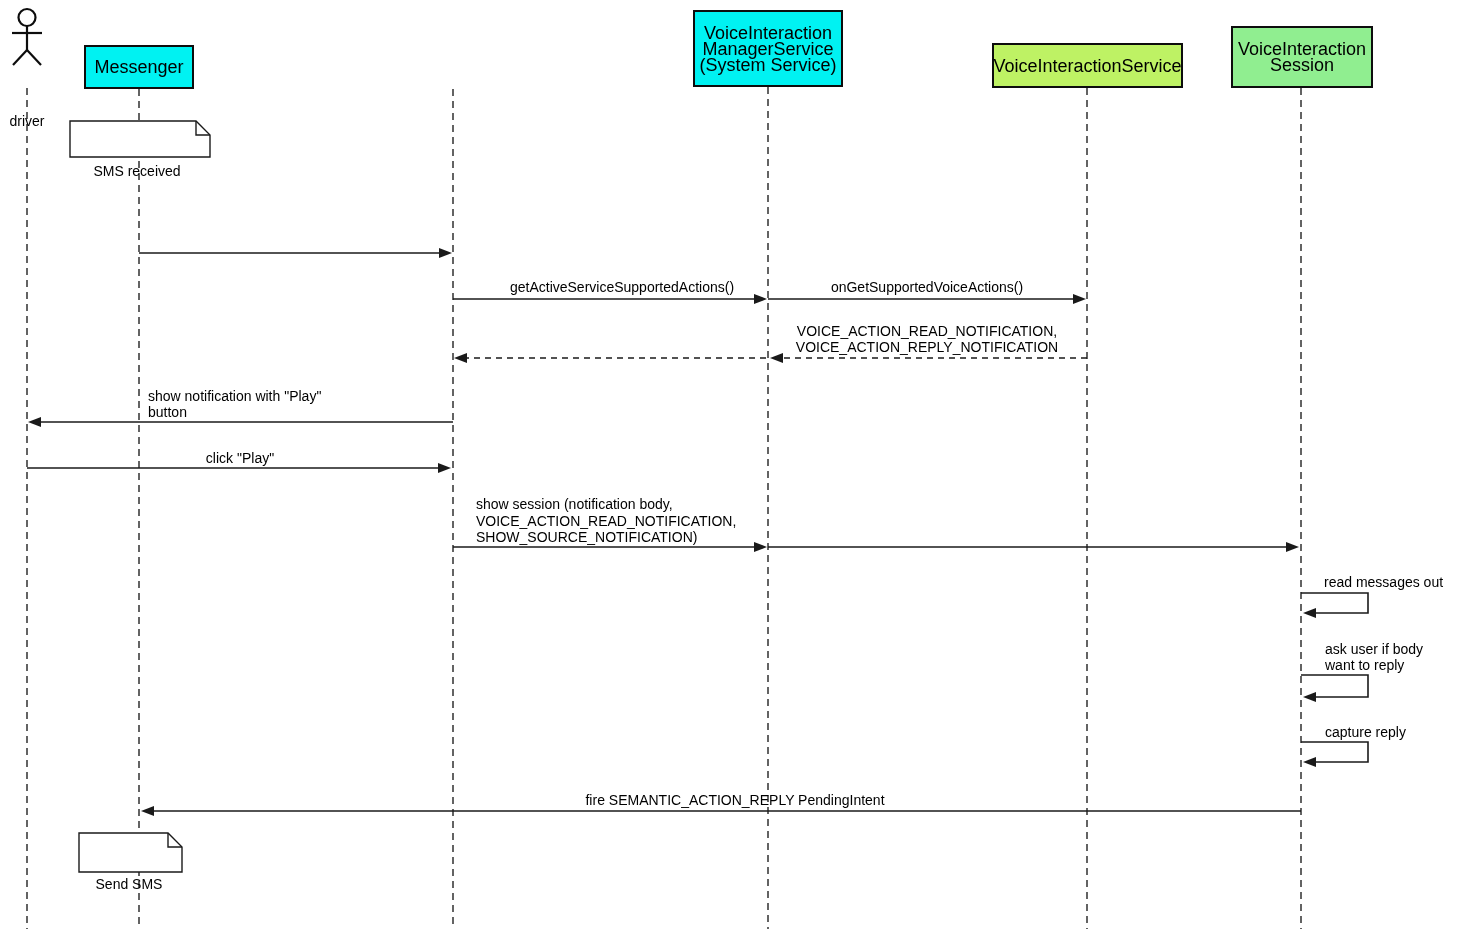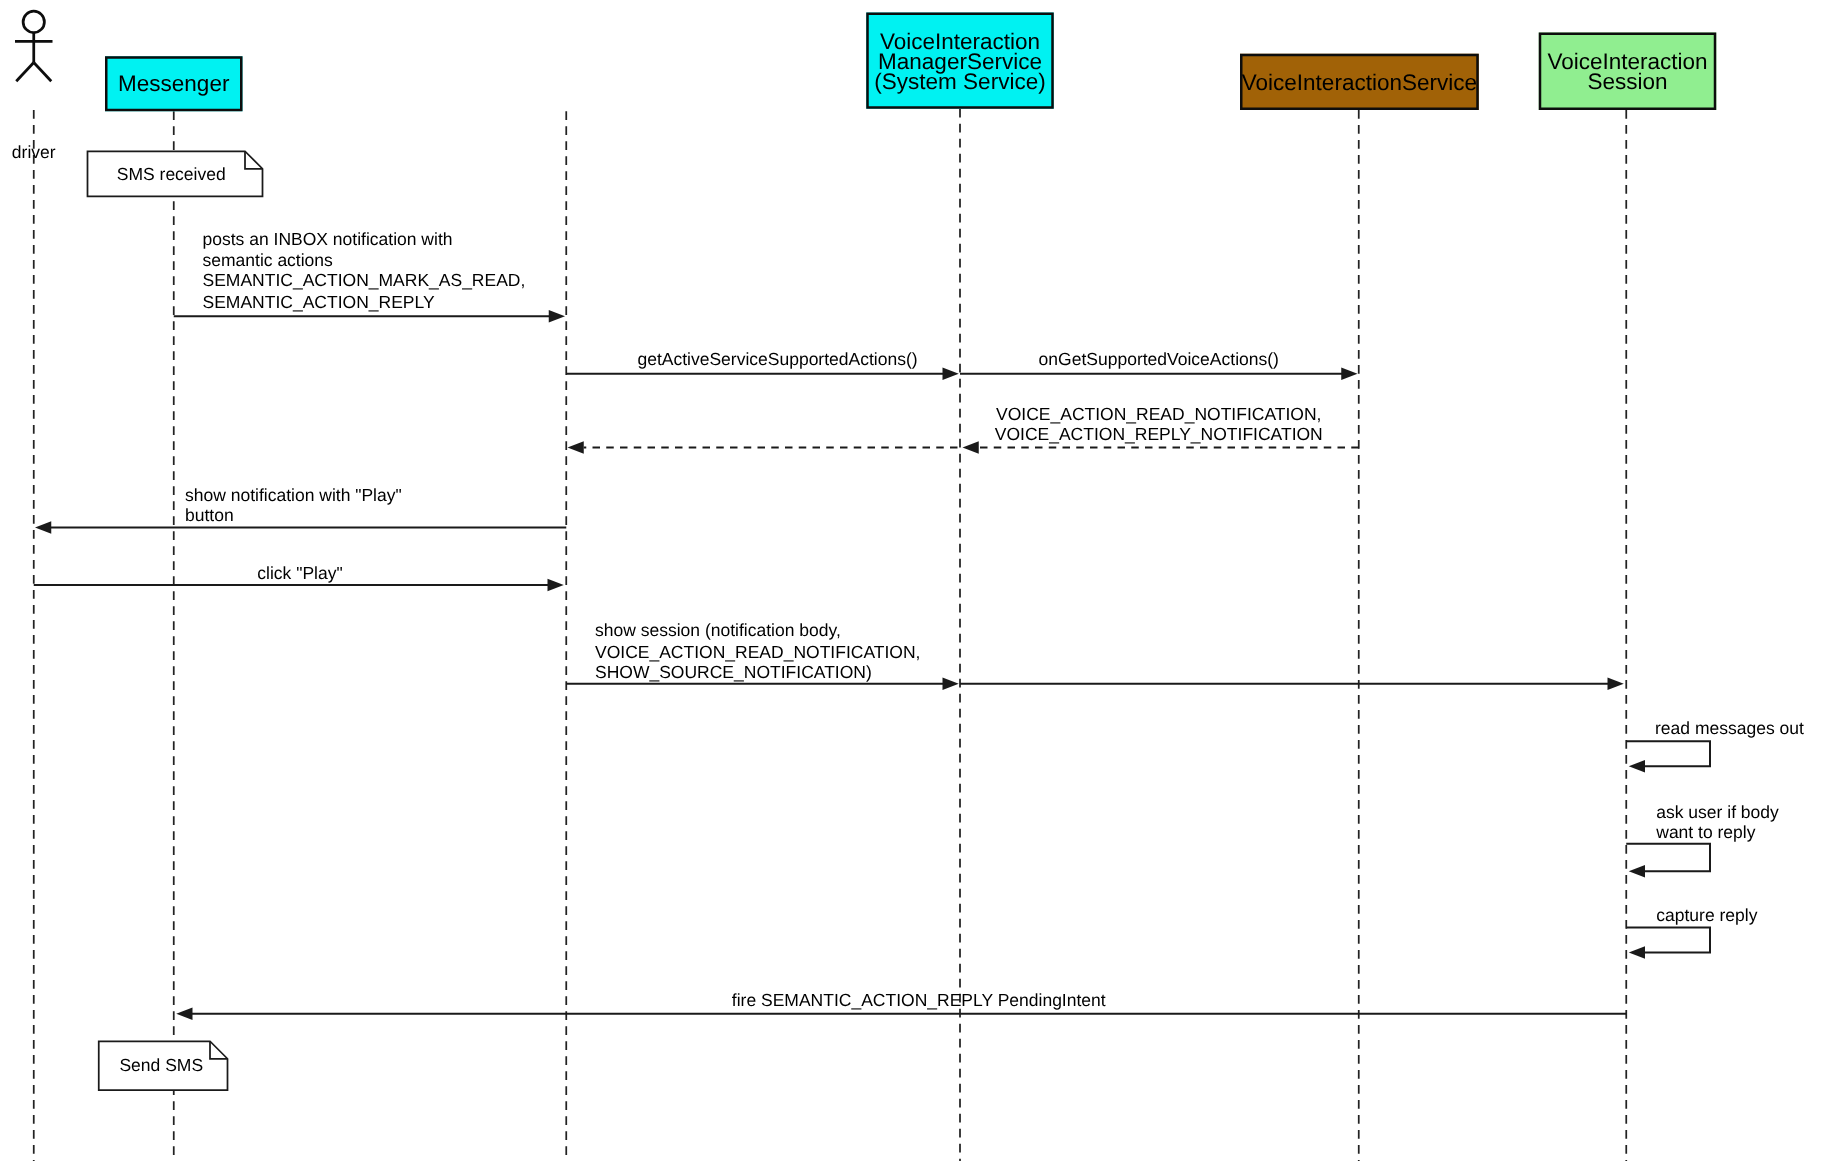--- a/index.html
+++ b/index.html
@@ -3,21 +3,21 @@
 <meta charset="utf-8">
 <style>
   html,body{margin:0;padding:0;background:#fff;}
   .canvas{position:relative;width:1457px;height:929px;background:#fff;overflow:hidden;
           font-family:"Liberation Sans",sans-serif;color:#000;}
   .canvas svg{position:absolute;left:0;top:0;}
   .pbox{position:absolute;border:2px solid #0d0d0d;display:flex;align-items:center;justify-content:center;
         text-align:center;font-size:18px;line-height:16px;white-space:pre-line;box-sizing:border-box;}
   .label{position:absolute;font-size:14px;line-height:16.5px;white-space:pre-line;}
   .center{transform:translateX(-50%);text-align:center;}
-  .notetxt{position:absolute;font-size:14px;line-height:16px;transform:translateX(-50%);text-align:center;}
+  .notetxt{position:absolute;font-size:14px;line-height:16px;transform:translateX(-50%);text-align:center;margin-top:32px;}
 </style>
 </head>
 <body>
 
 <div class="canvas">
 
   <svg width="1457" height="929" viewBox="0 0 1457 929">
 
     <g stroke="#0d0d0d" stroke-width="2.2" fill="none">
       <circle cx="27" cy="17.5" r="8.5"></circle>
@@ -110,35 +110,31 @@
   <div class="label center" style="left:27px;top:69px;margin-top:44px;">driver</div>
 
   <div class="pbox" style="left: 84px; top: 45px; width: 110px; height: 44px; background-color: rgb(0, 242, 242);">
     <span>Messenger</span>
   </div>
   <div class="pbox" style="left: 693px; top: 10px; width: 150px; height: 77px; background-color: rgb(0, 242, 242);">
     <span>VoiceInteraction
 ManagerService
 (System Service)</span>
   </div>
-  <div class="pbox" style="left: 992px; top: 43px; width: 191px; height: 45px; background-color: #a16207;">
+  <div class="pbox" style="left: 992px; top: 43px; width: 191px; height: 45px; background-color: #bef264;">
     <span>VoiceInteractionService</span>
   </div>
   <div class="pbox" style="left: 1231px; top: 26px; width: 142px; height: 62px; background-color: rgb(144, 238, 144);">
     <span>VoiceInteraction
 Session</span>
   </div>
 
   <div class="notetxt" style="left:137px;top:131px;">SMS received</div>
   <div class="notetxt" style="left:129px;top:844px;">Send SMS</div>
 
-  <div class="label" style="left:162px;top:183px;">posts an INBOX notification with
-semantic actions
-SEMANTIC_ACTION_MARK_AS_READ,
-SEMANTIC_ACTION_REPLY</div>
   <div class="label center" style="left:610px;top:279px;margin-left:12px;">getActiveServiceSupportedActions()</div>
   <div class="label center" style="left:927px;top:279px;">onGetSupportedVoiceActions()</div>
   <div class="label center" style="left:927px;top:323px;line-height:16px;">VOICE_ACTION_READ_NOTIFICATION,
 VOICE_ACTION_REPLY_NOTIFICATION</div>
   <div class="label" style="left:148px;top:388px;line-height:16px;">show notification with "Play"
 button</div>
   <div class="label center" style="left:240px;top:450px;">click "Play"</div>
   <div class="label" style="left:476px;top:496px;">show session (notification body,
 VOICE_ACTION_READ_NOTIFICATION,
 SHOW_SOURCE_NOTIFICATION)</div>

